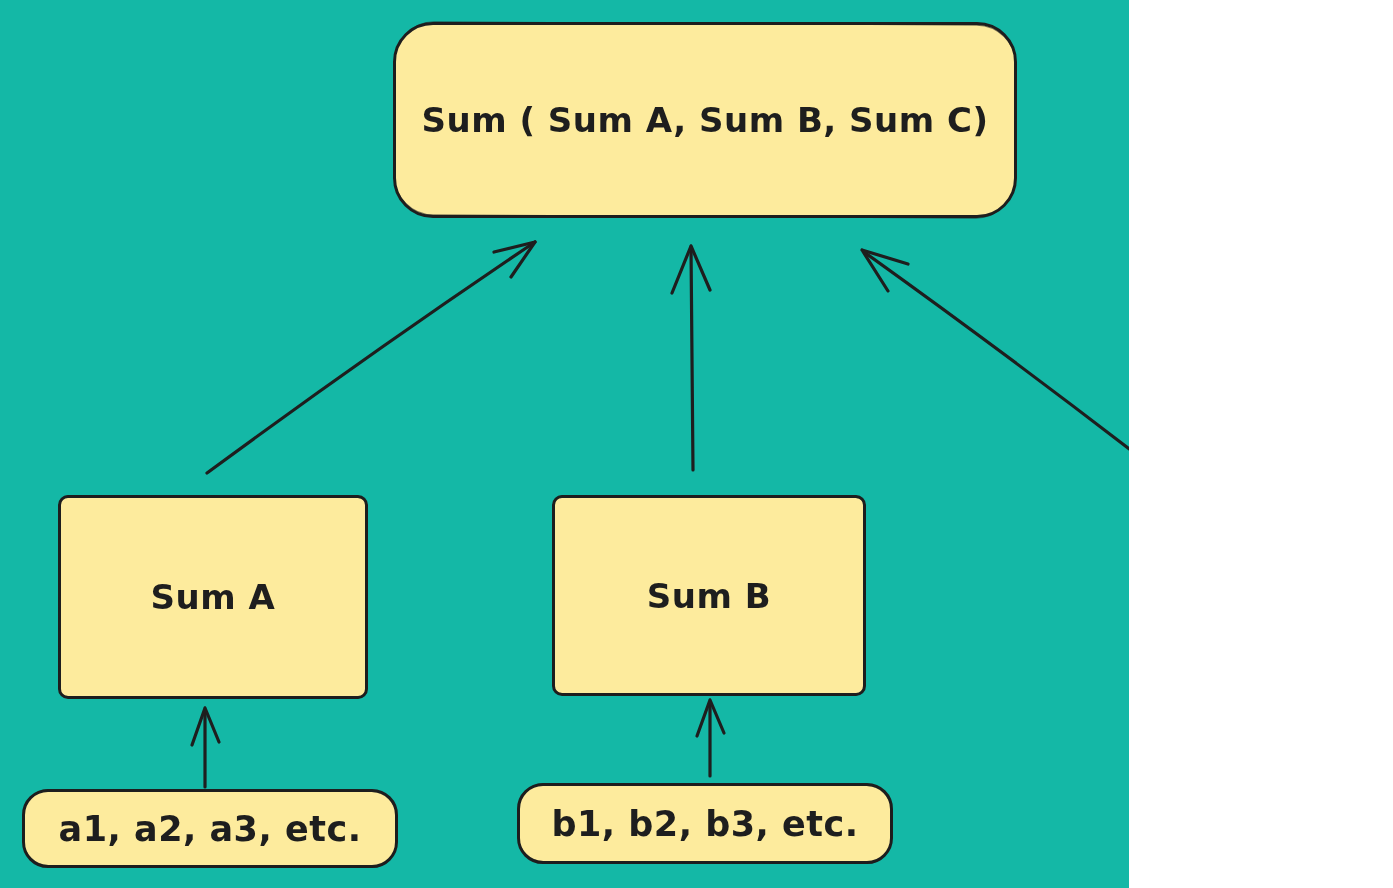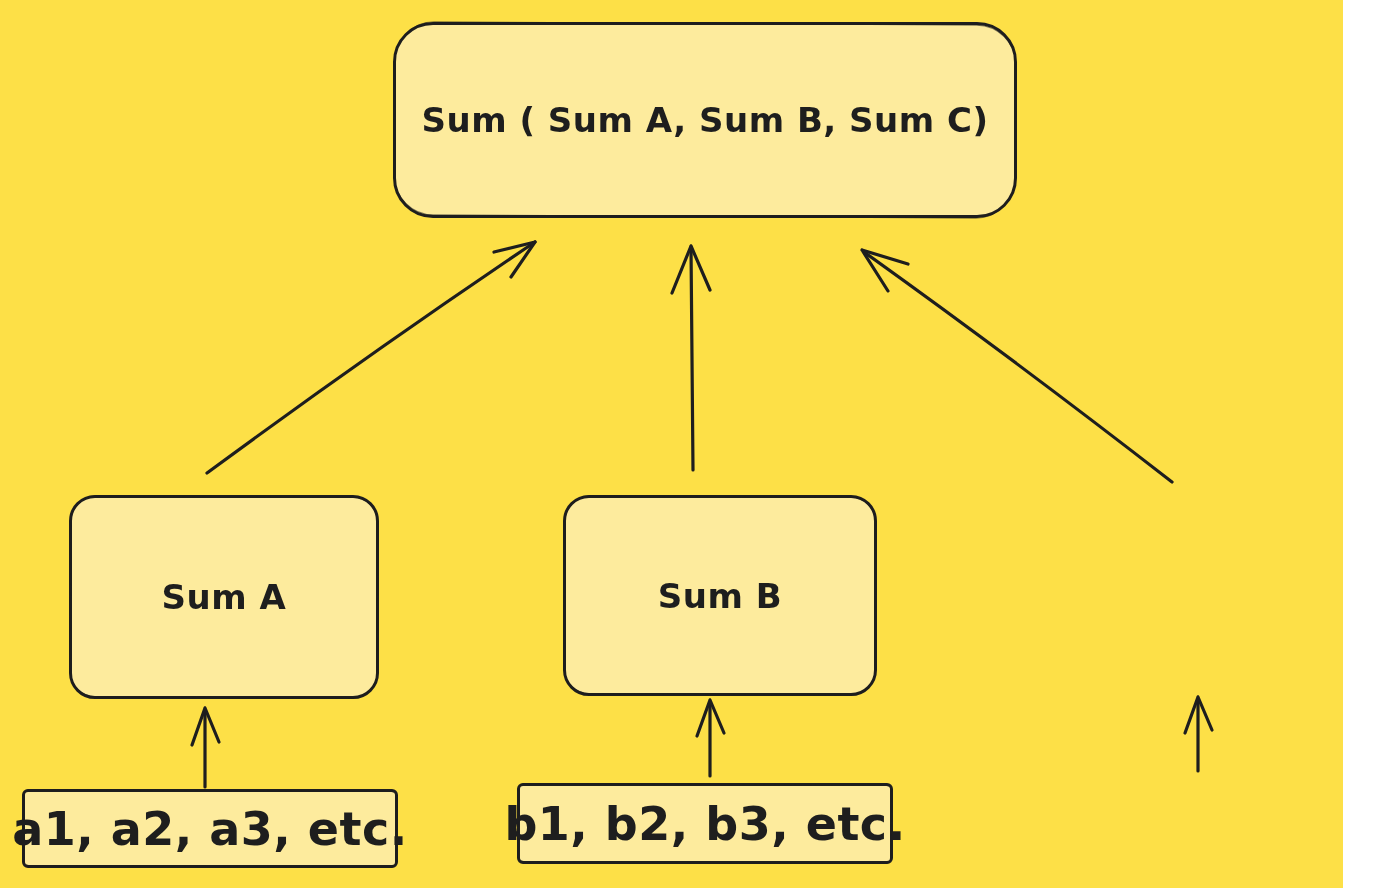--- a/index.html
+++ b/index.html
@@ -3,23 +3,23 @@
 <meta charset="utf-8">
 <style>
   html, body {
     margin: 0;
     padding: 0;
     background: #ffffff;
     font-family: "DejaVu Sans", "Liberation Sans", sans-serif;
   }
   .canvas {
     position: relative;
-    width: 1343px;
+    width: 1129px;
     height: 888px;
-    background: #fde047;
+    background: #14b8a6;
     overflow: hidden;
   }
   .node {
     position: absolute;
     box-sizing: border-box;
     background: #fdeb9d;
     border: 3px solid #1e1e1e;
     display: flex;
     align-items: center;
     justify-content: center;
@@ -34,22 +34,22 @@
   .node::before {
     content: "";
     position: absolute;
     inset: -2px;
     border: 1.5px solid rgba(30,30,30,0.55);
     border-radius: inherit;
     transform: rotate(0.35deg);
     pointer-events: none;
   }
   .node-big   { border-radius: 40px; }
-  .node-mid   { border-radius: 26px; margin-left: 11px; }
-  .node-small { border-radius: 6px; font-size: 46px; }
+  .node-mid   { border-radius: 10px; }
+  .node-small { border-radius: 26px; font-size: 35px; }
 
   #node-root   { left: 393px;  top: 22px;  width: 624px; height: 196px; }
   #node-sum-a  { left: 58px;   top: 495px; width: 310px; height: 204px; }
   #node-sum-b  { left: 552px;  top: 495px; width: 314px; height: 201px; }
   #node-sum-c  { left: 1027px; top: 495px; width: 314px; height: 198px; }
   #node-list-a { left: 22px;   top: 789px; width: 376px; height: 79px; }
   #node-list-b { left: 517px;  top: 783px; width: 376px; height: 81px; }
   #node-list-c { left: 1000px; top: 786px; width: 376px; height: 75px; }
 
   .edges-layer {

